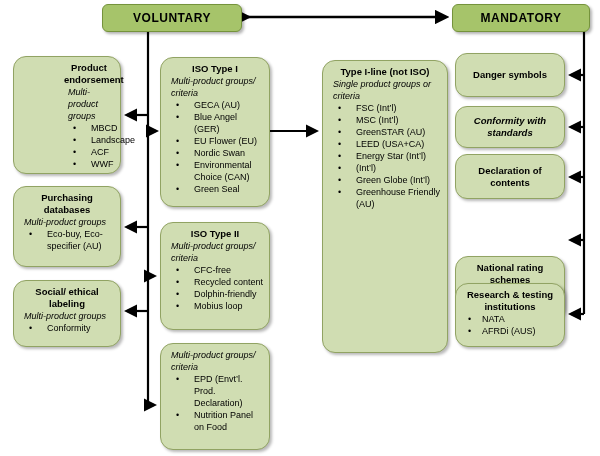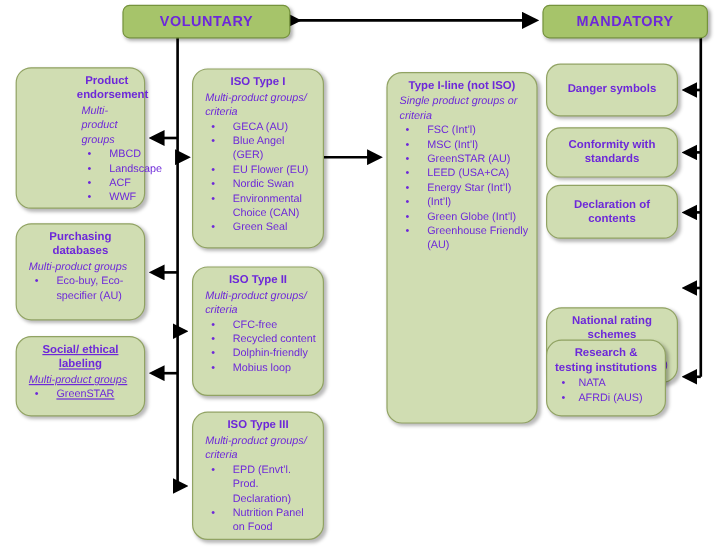--- a/index.html
+++ b/index.html
@@ -2,21 +2,21 @@
 <html><head>
 <meta charset="utf-8">
 <style>
   html, body { margin: 0; padding: 0; background: #ffffff; }
   #canvas {
     position: relative;
     width: 600px;
     height: 456px;
     background: #ffffff;
     font-family: "Liberation Sans", sans-serif;
-    color: #6d28d9;
+    color: #000000;
     overflow: hidden;
   }
   #connectors {
     position: absolute;
     left: 0; top: 0;
     width: 600px; height: 456px;
     z-index: 1;
   }
   .hdr-box {
     position: absolute;
@@ -131,25 +131,25 @@
   </div>
 
   <div class="box" style="left:13px; top:186px; width:108px; height:81px;">
     <div class="title">Purchasing databases</div>
     <div class="subtitle">Multi-product groups</div>
     <ul>
         <li>Eco-buy, Eco-specifier (AU)</li>
       </ul>
   </div>
 
-  <div class="box" style="left:13px; top:280px; width:108px; height:67px;text-decoration:underline;">
+  <div class="box" style="left:13px; top:280px; width:108px; height:67px;">
     <div class="title">Social/ ethical labeling</div>
     <div class="subtitle">Multi-product groups</div>
     <ul>
-        <li>GreenSTAR</li>
+        <li>Conformity</li>
       </ul>
   </div>
 
   <div class="box" style="left:160px; top:57px; width:110px; height:150px;">
     <div class="title">ISO Type I</div>
     <div class="subtitle">Multi-product groups/ criteria</div>
     <ul>
         <li>GECA (AU)</li>
         <li>Blue Angel (GER)</li>
         <li>EU Flower (EU)</li>
@@ -164,21 +164,20 @@
     <div class="subtitle">Multi-product groups/ criteria</div>
     <ul>
         <li>CFC-free</li>
         <li>Recycled content</li>
         <li>Dolphin-friendly</li>
         <li>Mobius loop</li>
       </ul>
   </div>
 
   <div class="box" style="left:160px; top:343px; width:110px; height:107px;">
-    <div class="title">ISO Type III</div>
     <div class="subtitle">Multi-product groups/ criteria</div>
     <ul>
         <li>EPD (Envt’l. Prod. Declaration)</li>
         <li>Nutrition Panel on Food</li>
       </ul>
   </div>
 
   <div class="box" style="left:322px; top:60px; width:126px; height:293px;">
     <div class="title">Type I-line (not ISO)</div>
     <div class="subtitle">Single product groups or criteria</div>
@@ -191,36 +190,36 @@
         <li>(Int’l)</li>
         <li>Green Globe (Int’l)</li>
         <li>Greenhouse Friendly (AU)</li>
       </ul>
   </div>
 
   <div class="box center-v" style="left:455px; top:53px; width:110px; height:44px;">
     <div class="title">Danger symbols</div>
   </div>
 
-  <div class="box center-v" style="left:455px; top:106px; width:110px; height:42px;">
+  <div class="box center-v" style="left:455px; top:106px; width:110px; height:42px;font-style:italic;">
     <div class="title">Conformity with standards</div>
   </div>
 
   <div class="box center-v" style="left:455px; top:154px; width:110px; height:45px;">
     <div class="title">Declaration of contents</div>
   </div>
 
   <div class="box tight-list" style="left:455px; top:208px; width:110px; height:63px;margin-top:48px;">
     <div class="title">National rating schemes</div>
     <ul>
         <li>WELS, Energy Rating Single (AU)</li>
       </ul>
   </div>
 
-  <div class="box tight-list" style="left:455px; top:283px; width:100px; height:64px;">
+  <div class="box tight-list" style="left:455px; top:283px; width:110px; height:64px;">
     <div class="title">Research &amp; testing institutions</div>
     <ul>
         <li>NATA</li>
         <li>AFRDi (AUS)</li>
       </ul>
   </div>
 
 </div>
 
 </body></html>

